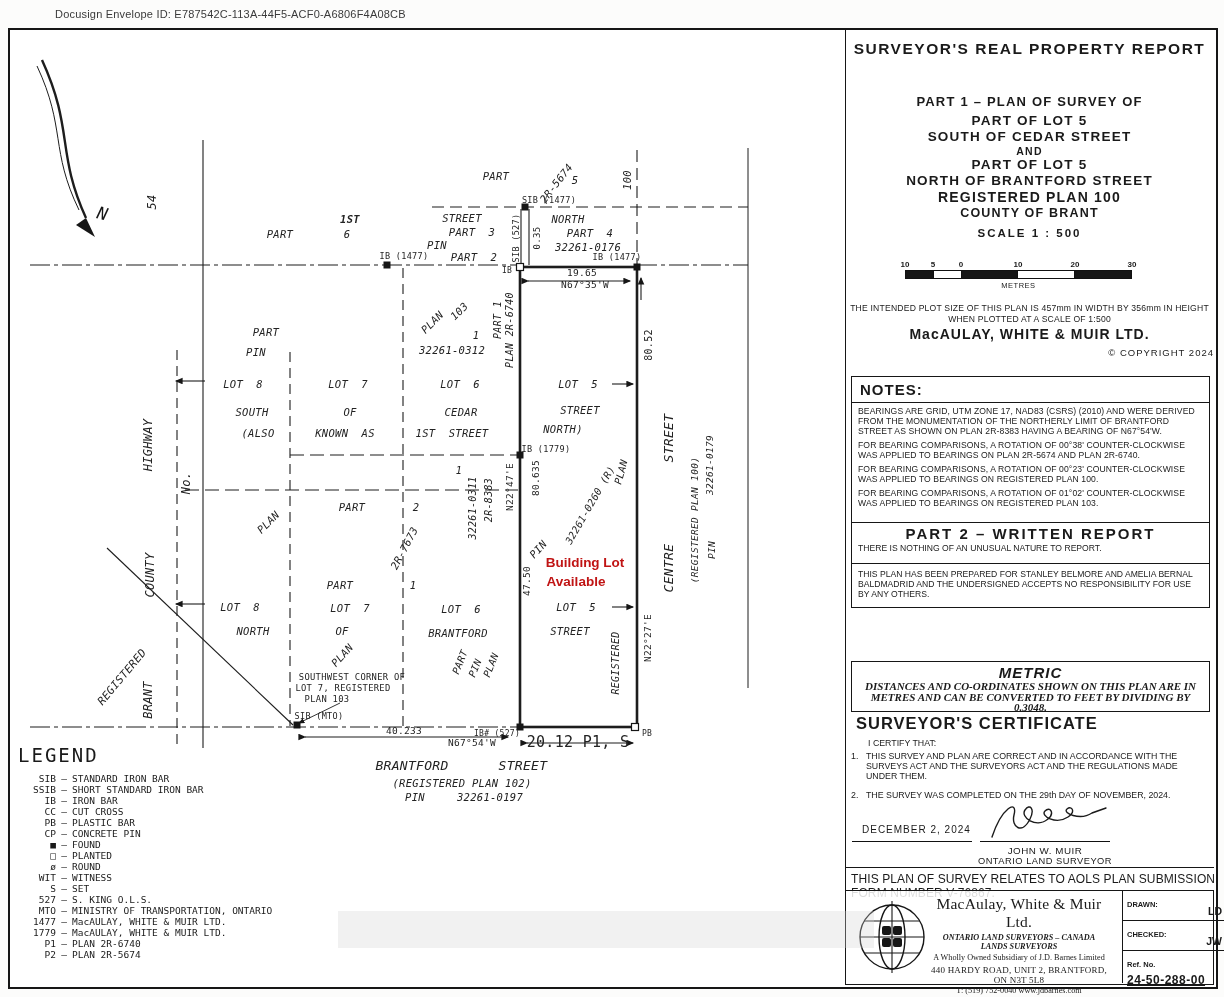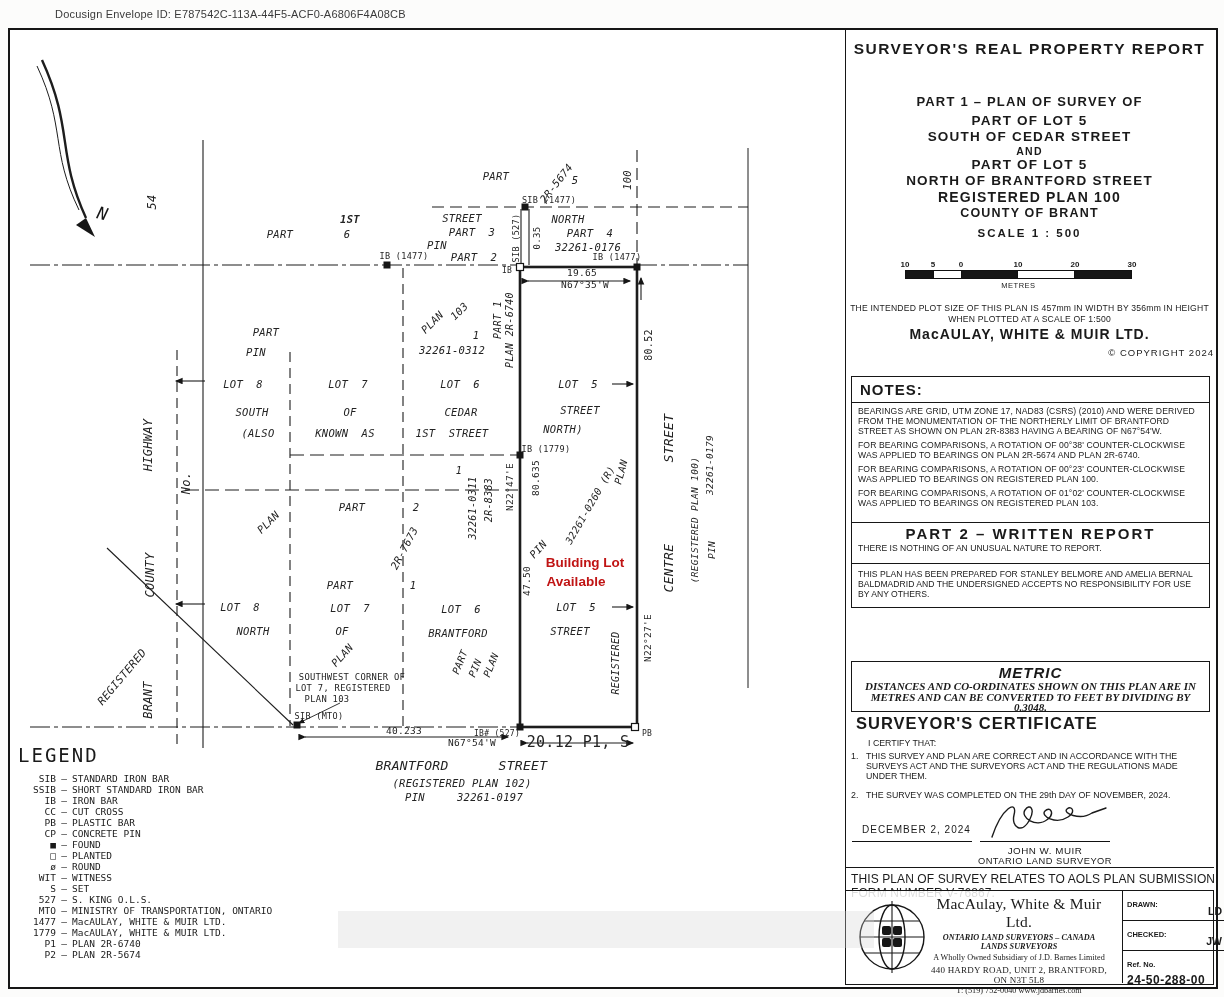--- a/index.html
+++ b/index.html
@@ -75,21 +75,21 @@
   .co-name{font-size:15.5px;letter-spacing:.2px;}
   .co-l1{font-size:8.2px;font-weight:bold;font-style:italic;margin-top:2px;}
   .co-l2{font-size:8.2px;margin-top:2px;}
   .co-l3{font-size:9px;margin-top:3px;letter-spacing:.2px;}
   .co-l4{font-size:8.2px;margin-top:1px;}
   .cells{position:absolute;left:276px;top:0;width:105px;height:92px;border-left:1.5px solid #161616;}
   .cell{position:relative;border-bottom:1.5px solid #161616;box-sizing:border-box;padding:2px 4px;}
   .cell:last-child{border-bottom:none;}
   .cell .lab{font-size:7.5px;font-weight:bold;}
   .cell .val{position:absolute;right:6px;bottom:3px;font-size:10.5px;font-weight:bold;}
-  .cell.ref .val{position:static;display:block;text-align:left;font-size:12px;margin-top:2px;letter-spacing:.5px;}
+  .cell.ref .val{position:static;display:block;text-align:left;font-size:12px;margin-top:2px;letter-spacing:.5px;text-decoration:underline;}
 </style>
 </head>
 <body>
 
 <div class="page">
 
   <div class="env">Docusign Envelope ID: E787542C-113A-44F5-ACF0-A6806F4A08CB</div>
 
   <div class="sheet"></div>
   <div class="divider"></div>

